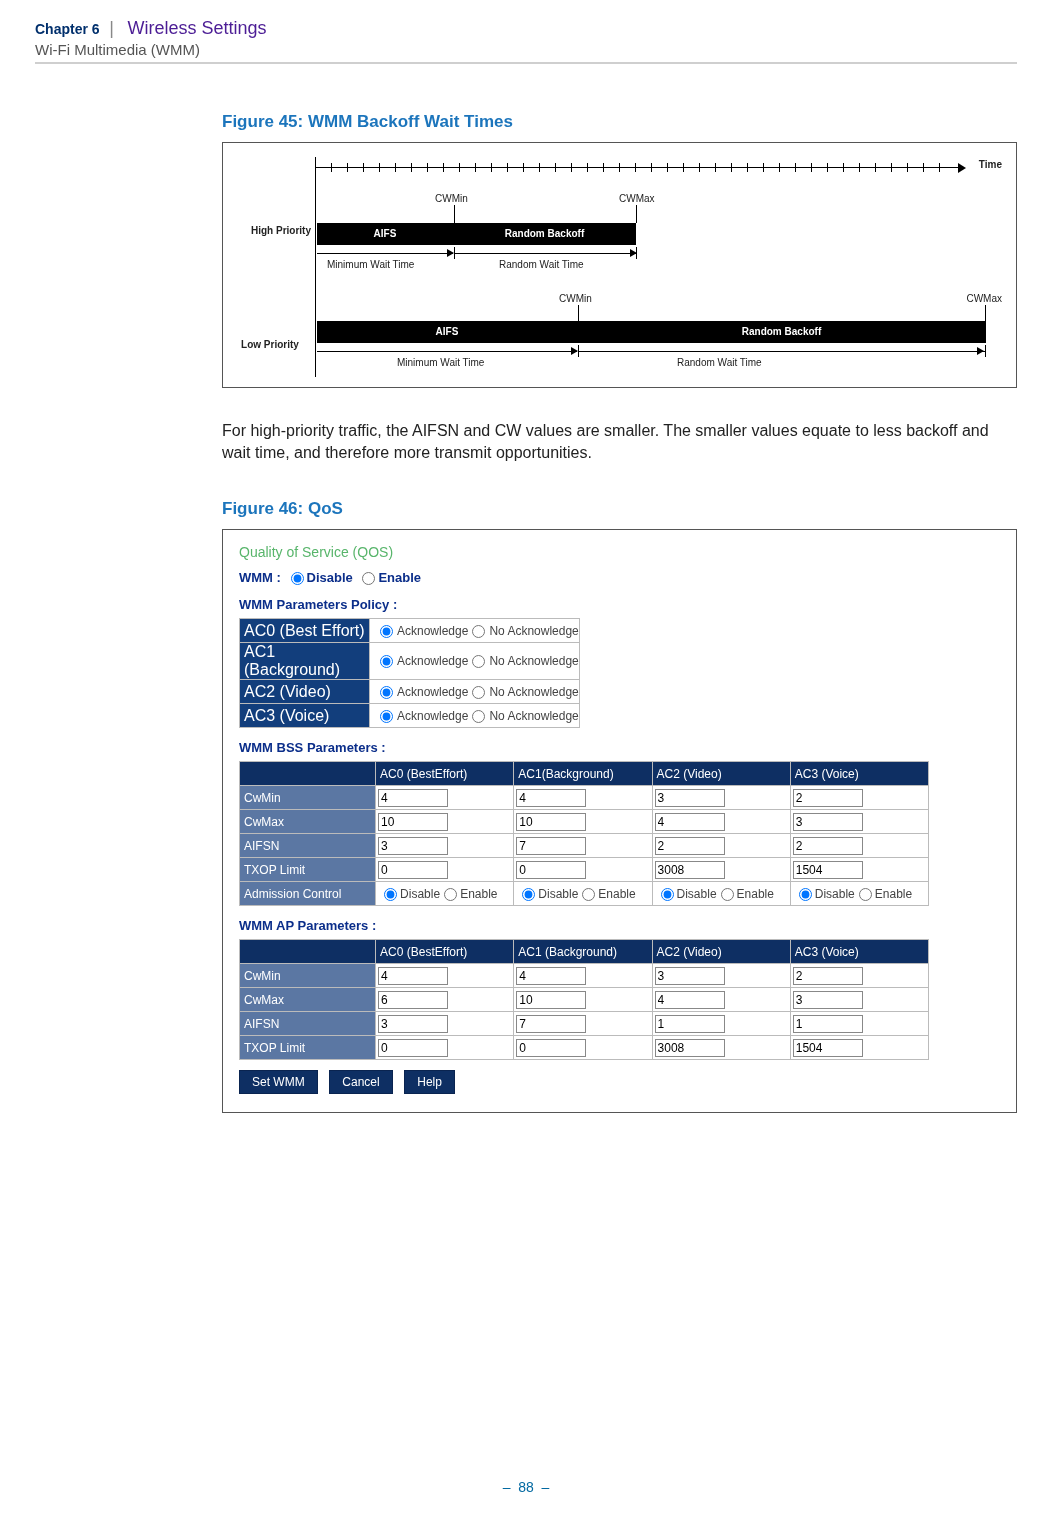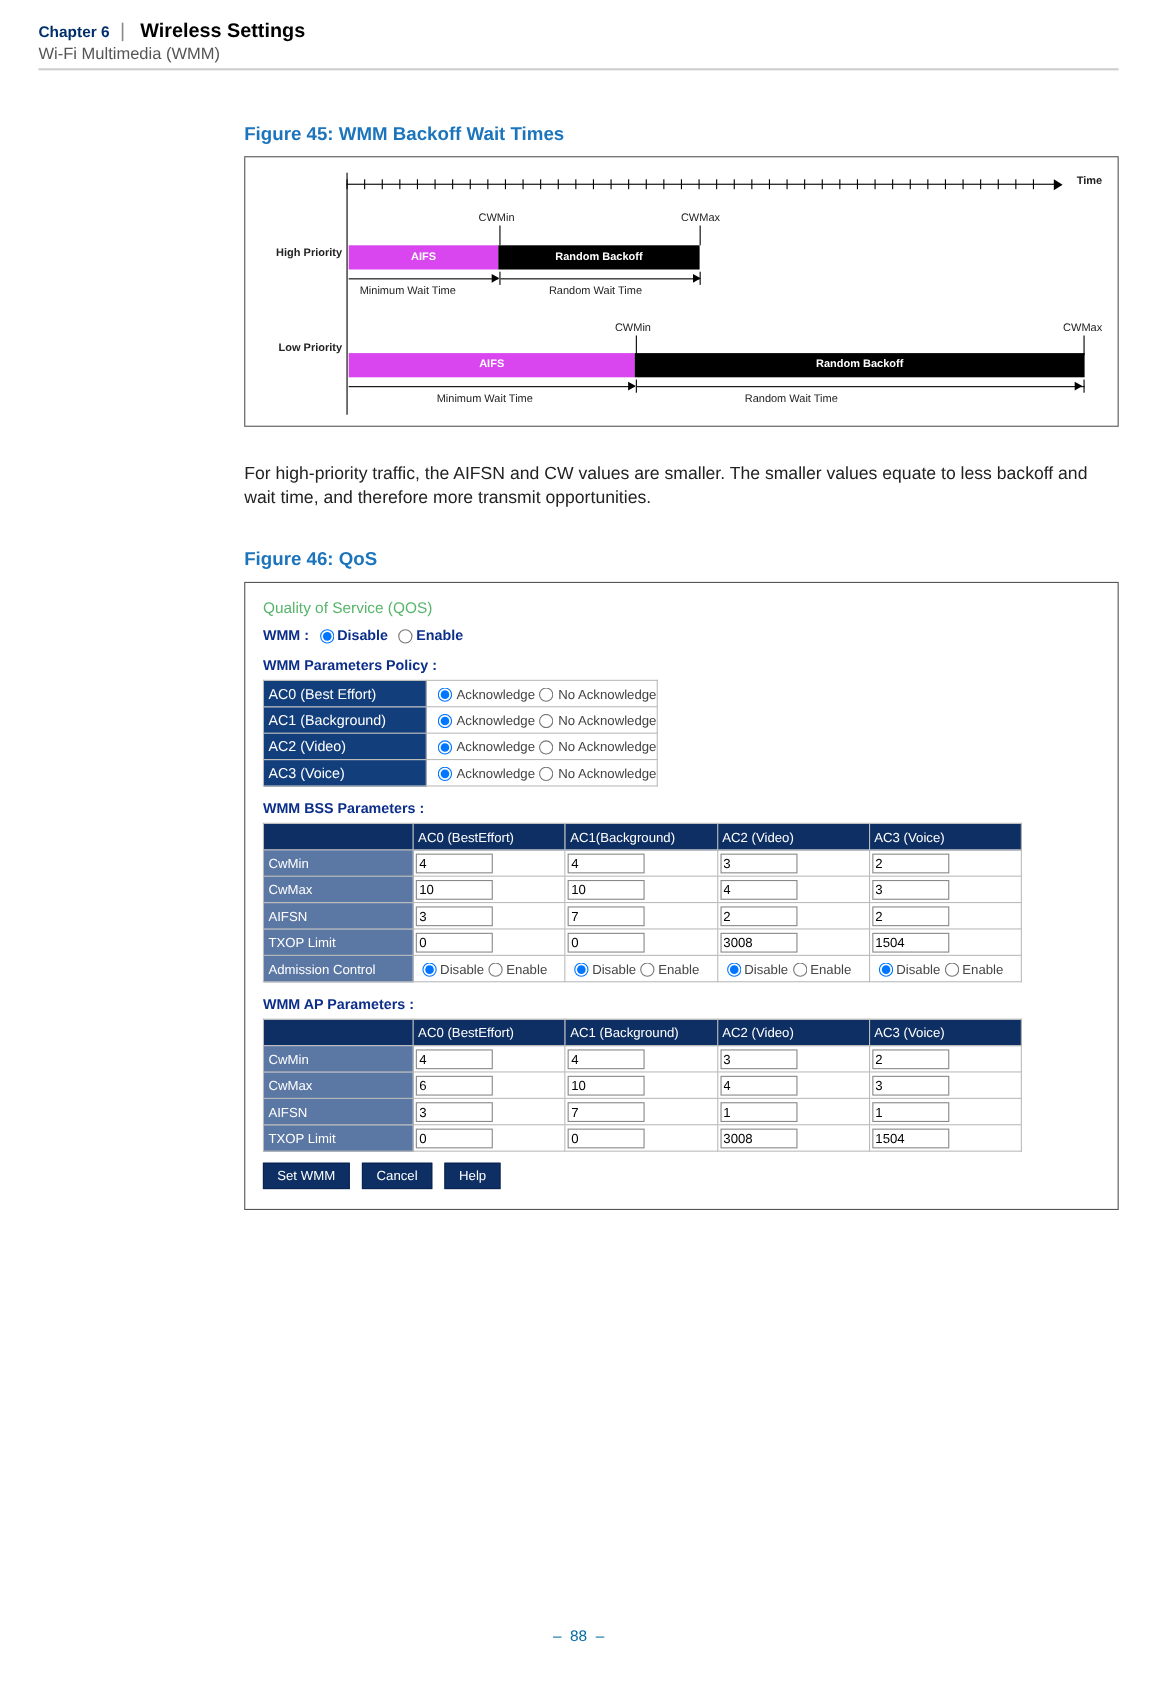--- a/index.html
+++ b/index.html
@@ -1,46 +1,46 @@
 <!DOCTYPE html>
 <html><head>
 <meta charset="utf-8">
 <style>
   * { box-sizing: border-box; margin: 0; padding: 0; }
   body { font-family: "Segoe UI", Arial, sans-serif; font-size: 13px; color: #222; background: #fff; width: 1052px; height: 1535px; position: relative; }
   .hdr { position: absolute; top: 18px; left: 35px; }
   .chapnum { color: #002f6c; font-weight: 700; font-size: 14px; }
-  .chaptitle { color: #000000; font-weight: 700; font-size: 18px; margin-left: 4px; }
+  .chaptitle { color: #4c1d95; font-weight: 400; font-size: 18px; margin-left: 4px; }
   .chapsub { color: #555; font-size: 15px; margin-top: 2px; }
   .rule { position: absolute; top: 62px; left: 35px; right: 35px; height: 2px; background: #cfcfcf; }
   .content { position: absolute; top: 112px; left: 222px; right: 35px; }
   .figtitle { color: #1c75bc; font-weight: 700; font-size: 17px; margin-bottom: 10px; }
   .fig45 { border: 1px solid #555; height: 246px; position: relative; font-size: 10px; font-weight: 700; }
   .fig45 .lbl { position: absolute; font-weight: 700; }
   .fig45 .ticks { position: absolute; left: 92px; top: 16px; right: 16px; height: 18px; }
   .fig45 .ticks .line { position: absolute; top: 8px; left: 0; right: 40px; height: 1px; background: #000; }
   .fig45 .ticks .arrow { position: absolute; top: 4px; right: 34px; width: 0; height: 0; border-left: 8px solid #000; border-top: 5px solid transparent; border-bottom: 5px solid transparent; }
   .fig45 .tick { position: absolute; top: 4px; width: 1px; height: 9px; background: #000; }
   .fig45 .bar { position: absolute; height: 22px; text-align: center; line-height: 22px; color: #fff; font-weight: 700; font-size: 10px; }
-  .fig45 .aifs { background: #d946ef; }
+  .fig45 .aifs { background: #000000; }
   .fig45 .rb { background: #000; }
   .fig45 .rowlbl { position: absolute; left: 6px; font-weight: 700; width: 82px; text-align: right; }
   .fig45 .hline { position: absolute; height: 1px; background: #000; }
   .fig45 .vtick { position: absolute; width: 1px; background: #000; }
   .fig45 .arrowR { position: absolute; width: 0; height: 0; border-left: 7px solid #000; border-top: 4px solid transparent; border-bottom: 4px solid transparent; }
   .fig45 .axis { position: absolute; left: 92px; top: 14px; bottom: 10px; width: 1px; background: #000; }
   .para { margin: 32px 0 36px 0; font-size: 16px; line-height: 1.35; }
   .fig46 { border: 1px solid #555; padding: 14px 16px 18px 16px; font-family: Arial, sans-serif; }
   .qos-title { color: #58b56b; font-size: 14px; margin-bottom: 10px; }
   .bluelabel { color: #0b2e8a; font-weight: 700; font-size: 13px; margin: 12px 0 6px 0; }
   .wmmrow { color: #0b2e8a; font-weight: 700; margin-bottom: 10px; }
   .wmmrow input { margin: 0 3px 0 6px; vertical-align: middle; }
   .acktbl { border-collapse: collapse; font-size: 12px; color: #222; }
   .acktbl td { border: 1px solid #bbb; height: 24px; }
-  .acktbl .hcell { background: #123e7c; color: #fff; width: 148px; padding-left: 4px; font-size: 13px; }
+  .acktbl .hcell { background: #123e7c; color: #fff; width: 130px; padding-left: 4px; font-size: 16px; }
   .acktbl .opt { width: 210px; color: #444; padding-left: 6px; font-weight: 400; }
   .acktbl .opt input { vertical-align: middle; margin: 0 4px 0 4px; }
   .paramtbl { border-collapse: collapse; font-size: 12px; width: 100%; max-width: 690px; margin-bottom: 8px; }
   .paramtbl th, .paramtbl td { border: 1px solid #bbb; height: 24px; }
   .paramtbl th { background: #0e2f63; color: #fff; font-weight: 400; text-align: left; padding-left: 4px; font-size: 12px; }
   .paramtbl .rowhdr { background: #5b77a3; color: #fff; width: 128px; padding-left: 4px; font-size: 12px; }
   .paramtbl .val { width: 130px; padding: 2px; }
   .paramtbl .val input[type=text] { width: 70px; height: 18px; border: 1px solid #888; font-size: 12px; padding-left: 2px; }
   .paramtbl .radio { color: #444; font-size: 12px; padding-left: 4px; }
   .paramtbl .radio input { vertical-align: middle; margin: 0 3px 0 4px; }
@@ -120,21 +120,21 @@
     <div class="bar rb" style="left:230px;top:80px;width:183px;">Random Backoff</div>
     <div class="hline" style="left:94px;top:110px;width:136px;"></div>
     <div class="arrowR" style="left:224px;top:106px;"></div>
     <div class="vtick" style="left:231px;top:104px;height:12px;"></div>
     <div class="hline" style="left:232px;top:110px;width:181px;"></div>
     <div class="arrowR" style="left:407px;top:106px;"></div>
     <div class="vtick" style="left:413px;top:104px;height:12px;"></div>
     <span class="lbl" style="left:104px;top:116px;font-weight:400;">Minimum Wait Time</span>
     <span class="lbl" style="left:276px;top:116px;font-weight:400;">Random Wait Time</span>
 
-    <span class="rowlbl" style="top:168px;">Low Priority</span>
+    <span class="rowlbl" style="top:196px;text-align:center;">Low Priority</span>
     <span class="lbl" style="left:336px;top:150px;font-weight:400;">CWMin</span>
     <span class="lbl" style="right:14px;top:150px;font-weight:400;">CWMax</span>
     <div class="vtick" style="left:355px;top:162px;height:18px;"></div>
     <div class="vtick" style="right:30px;top:162px;height:18px;"></div>
     <div class="bar aifs" style="left:94px;top:178px;width:260px;">AIFS</div>
     <div class="bar rb" style="left:354px;top:178px;right:30px;">Random Backoff</div>
     <div class="hline" style="left:94px;top:208px;width:260px;"></div>
     <div class="arrowR" style="left:348px;top:204px;"></div>
     <div class="vtick" style="left:355px;top:202px;height:12px;"></div>
     <div class="hline" style="left:356px;top:208px;right:30px;"></div>

